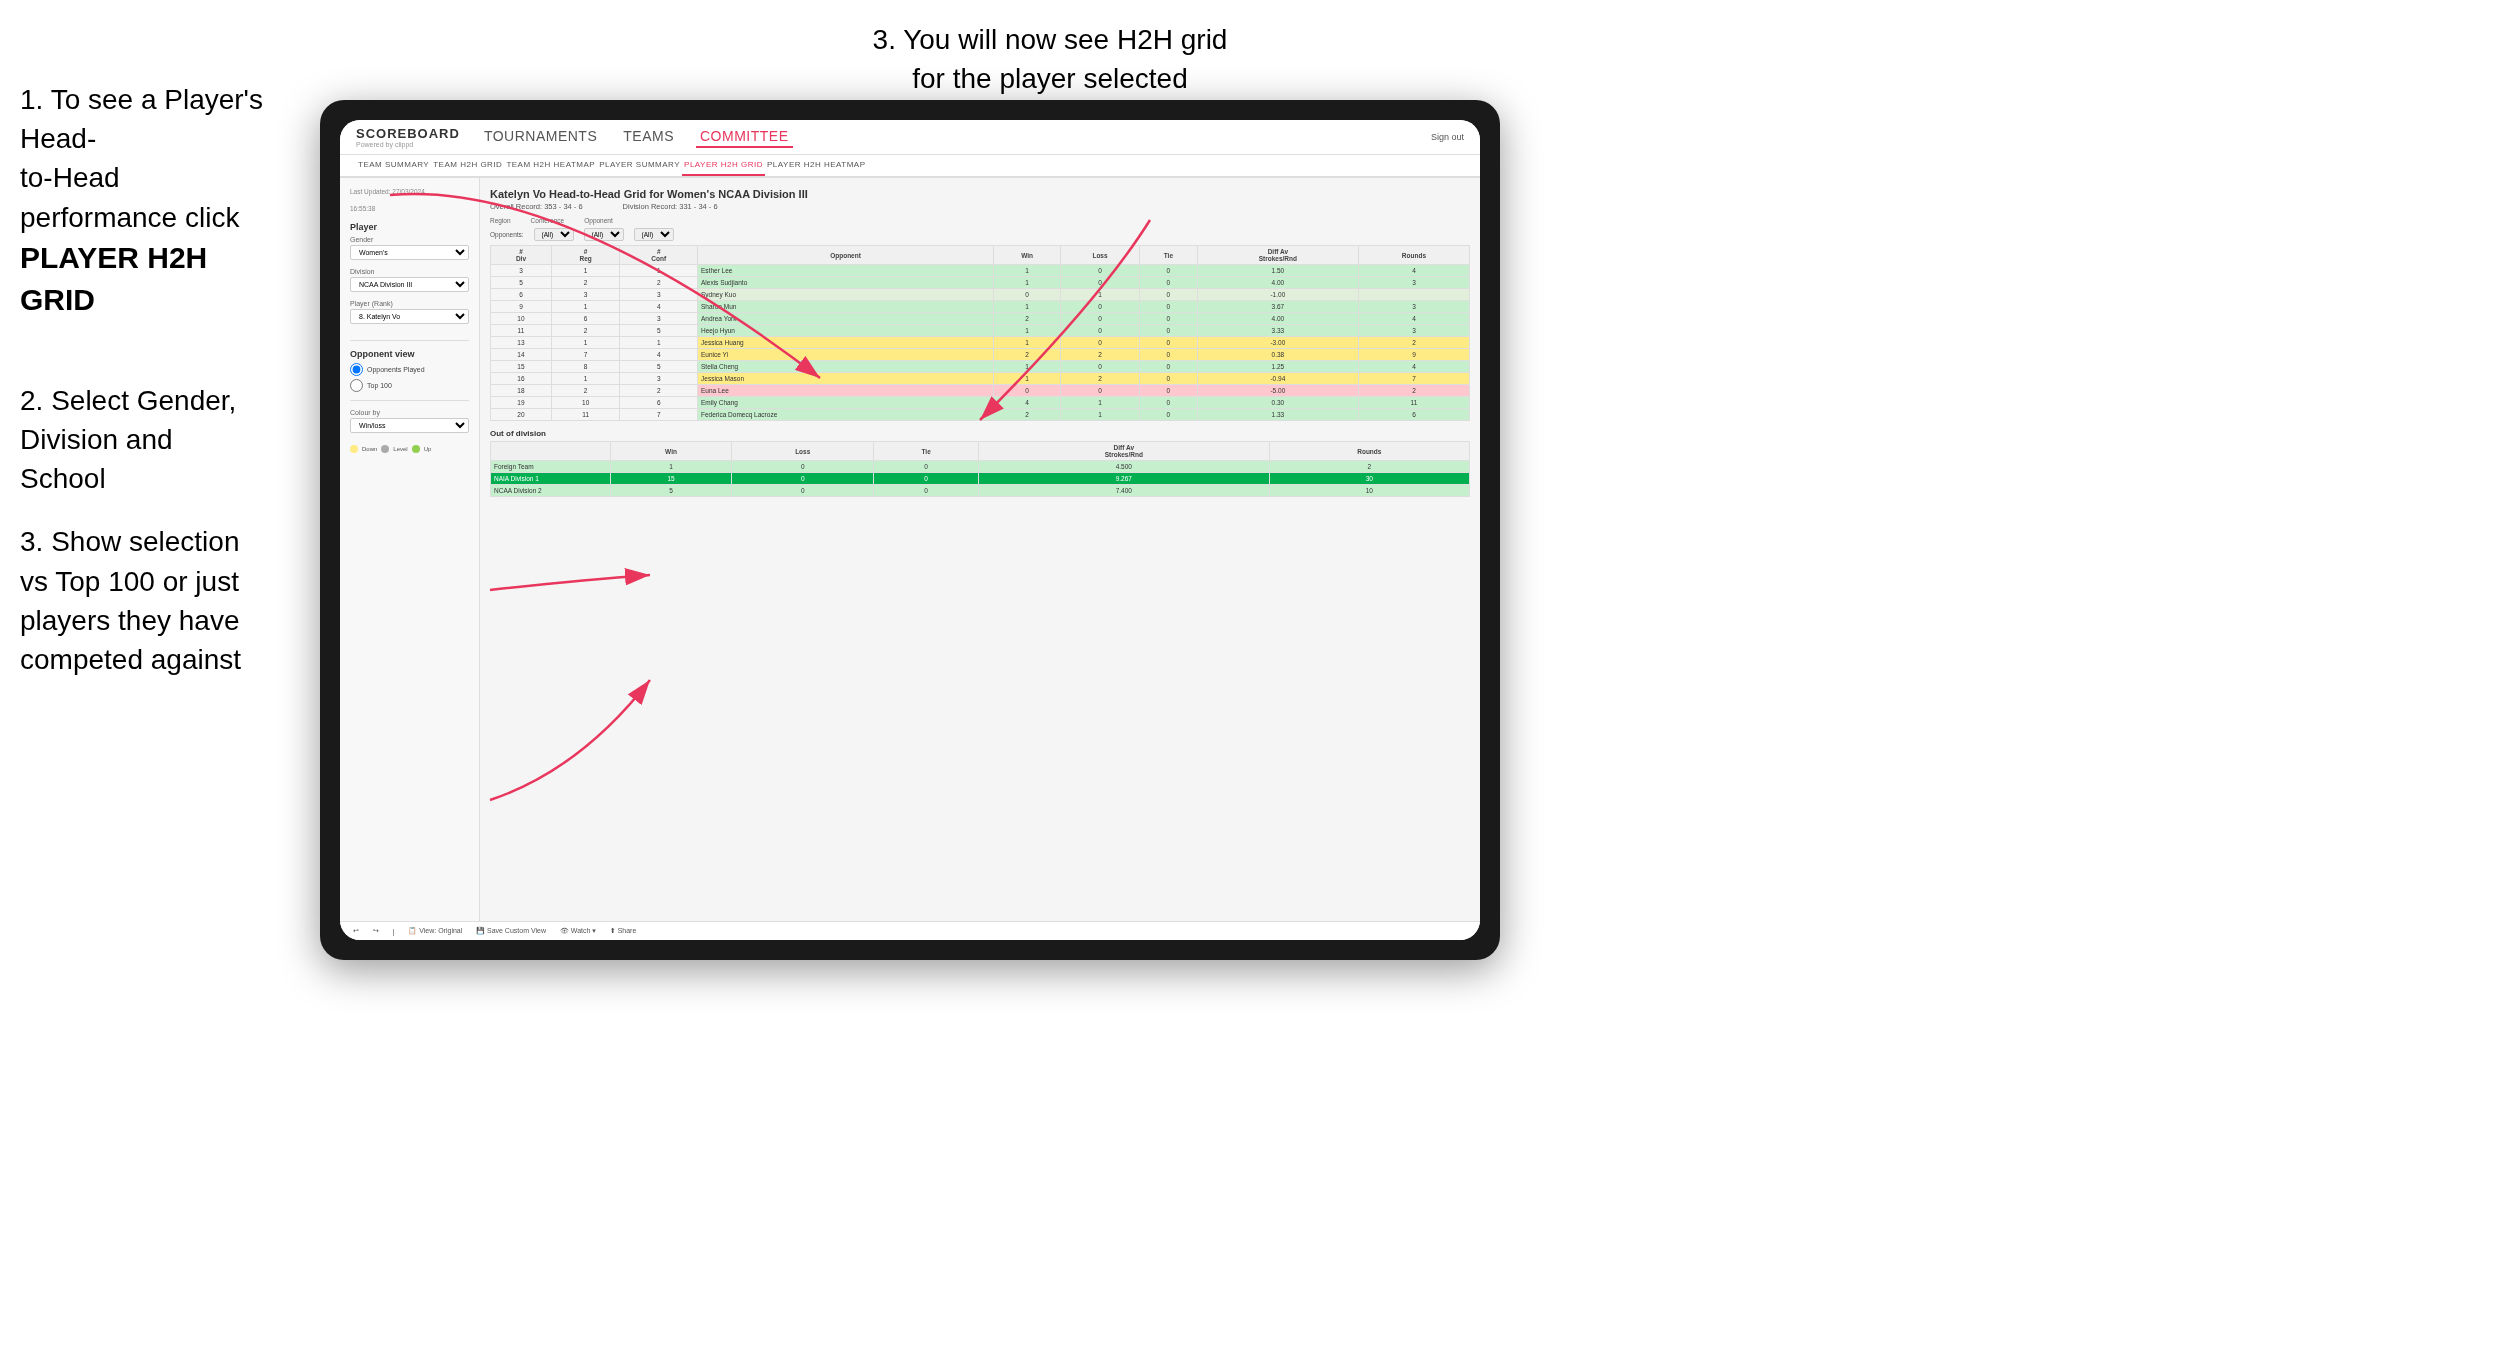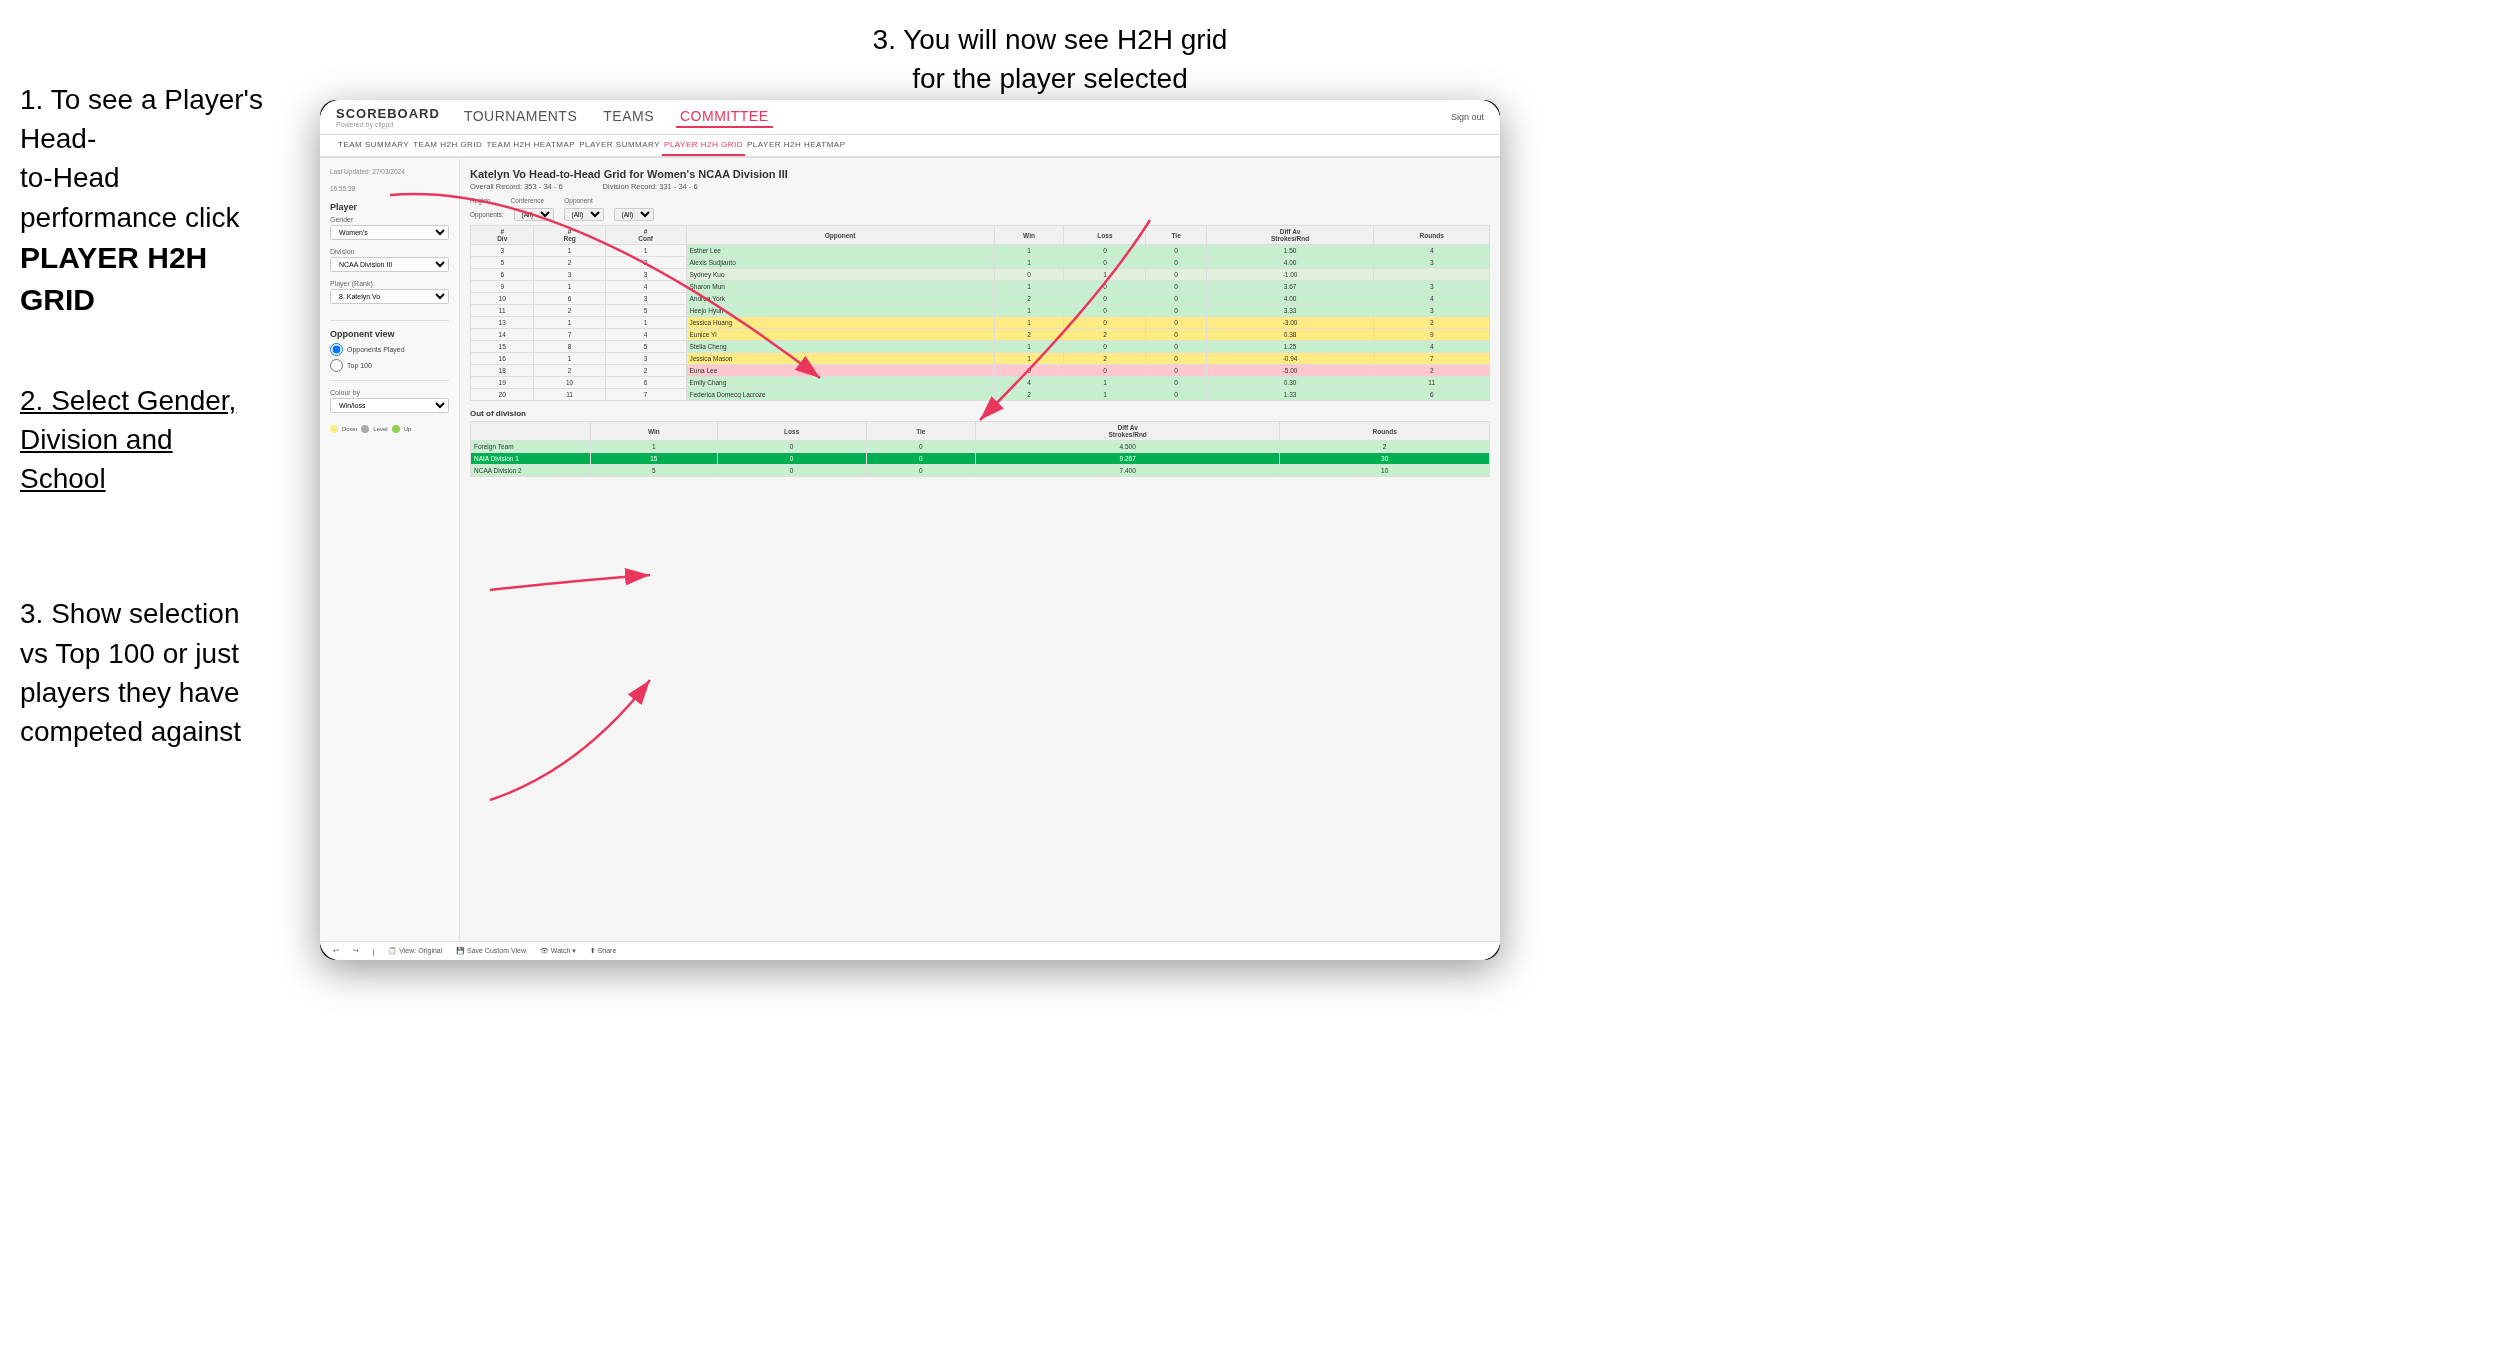--- a/index.html
+++ b/index.html
@@ -28,32 +28,33 @@
       left: 750px;
       top: 20px;
       width: 600px;
       font-size: 28px;
       line-height: 1.4;
       text-align: center;
     }
 
     .step1 { margin-bottom: 60px; }
     .step1 strong { font-size: 30px; }
-    .step2 { margin-bottom: 96px; text-decoration: underline; }
+    .step2 { margin-bottom: 24px; }
     .step3-left { margin-top: 15px; }
 
     
     .tablet {
       position: absolute;
       left: 320px;
       top: 100px;
       width: 1180px;
       height: 860px;
       background: #1a1a1a;
-      border-radius: 16px;
+      border-radius: 24px;
+      padding: 20px;
       box-shadow: 0 10px 40px rgba(0,0,0,0.4);
     }
 
     .tablet-screen {
       width: 100%;
       height: 100%;
       background: #f0f0f0;
       border-radius: 20px;
       overflow: hidden;
       display: flex;

